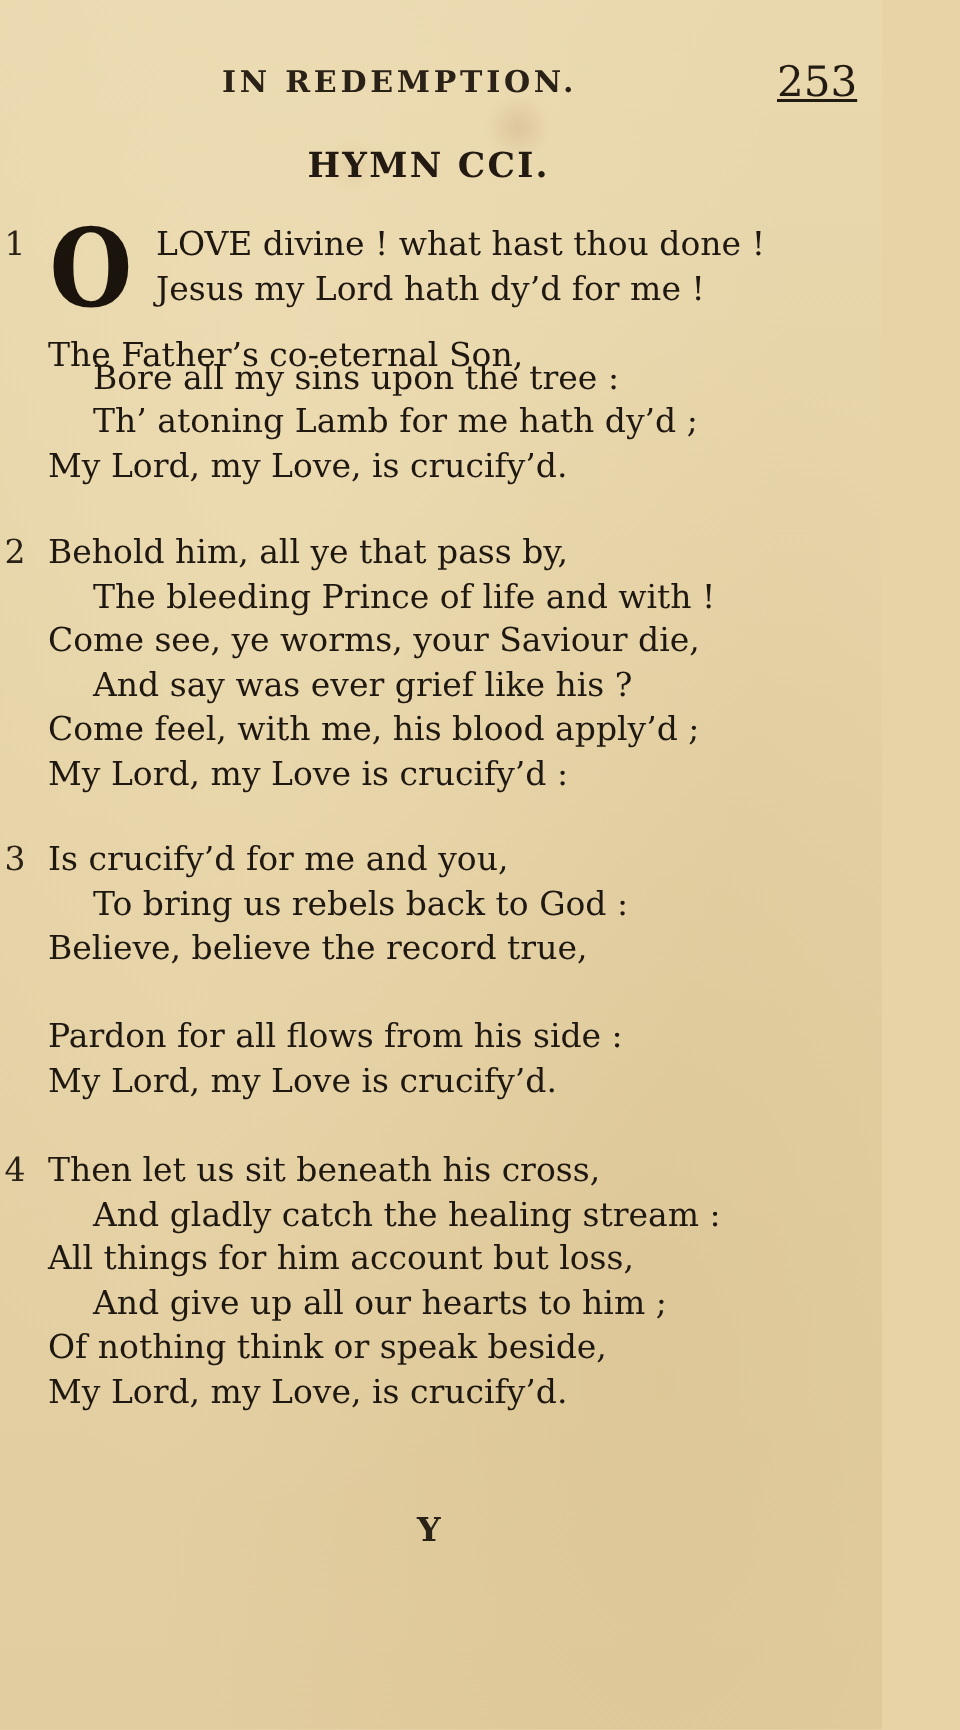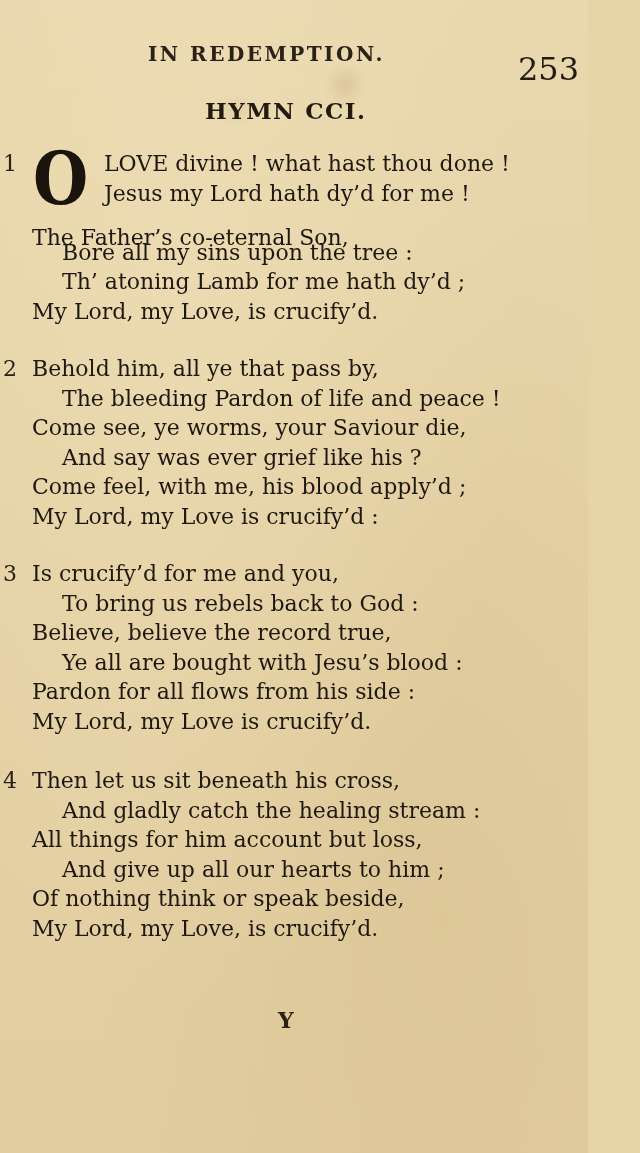--- a/index.html
+++ b/index.html
@@ -29,24 +29,25 @@
       position: absolute;
       top: 42px;
       left: 148px;
       font-size: 20px;
       letter-spacing: 2.5px;
       font-weight: bold;
       color: #2a2117;
     }
     .page-number {
       position: absolute;
-      top: 50px;
+      top: 38px;
       left: 518px;
-      font-size: 32px;
+      font-size: 28px;
       color: #231b12;
+      text-decoration: underline;
     }
     .hymn-title {
       position: absolute;
       top: 97px;
       left: 205px;
       font-size: 23px;
       font-weight: bold;
       letter-spacing: 1.5px;
       color: #231b12;
     }
@@ -100,31 +101,30 @@
   <div class="dropcap">O</div>
   <div class="line" style="top:150px; left:104px;">LOVE divine ! what hast thou done !</div>
   <div class="line" style="top:180px; left:104px;">Jesus my Lord hath dy’d for me !</div>
   <div class="line flush" style="top:224px;">The Father’s co-eternal Son,</div>
   <div class="line indent" style="top:239px;">Bore all my sins upon the tree :</div>
   <div class="line flush" style="top:268px;margin-left:30px;">Th’ atoning Lamb for me hath dy’d ;</div>
   <div class="line flush" style="top:298px;">My Lord, my Love, is crucify’d.</div>
 
   <div class="verse-num" style="top:355px;">2</div>
   <div class="line flush" style="top:355px;">Behold him, all ye that pass by,</div>
-  <div class="line indent" style="top:385px;">The bleeding Pardon of life and peace !</div>
+  <div class="line indent" style="top:385px;">The bleeding Prince of life and with !</div>
   <div class="line flush" style="top:414px;">Come see, ye worms, your Saviour die,</div>
   <div class="line indent" style="top:444px;">And say was ever grief like his ?</div>
   <div class="line flush" style="top:473px;">Come feel, with me, his blood apply’d ;</div>
   <div class="line flush" style="top:503px;">My Lord, my Love is crucify’d :</div>
 
   <div class="verse-num" style="top:560px;">3</div>
   <div class="line flush" style="top:560px;">Is crucify’d for me and you,</div>
   <div class="line indent" style="top:590px;">To bring us rebels back to God :</div>
   <div class="line flush" style="top:619px;">Believe, believe the record true,</div>
-  <div class="line indent" style="top:649px;">Ye all are bought with Jesu’s blood :</div>
   <div class="line flush" style="top:678px;">Pardon for all flows from his side :</div>
   <div class="line flush" style="top:708px;">My Lord, my Love is crucify’d.</div>
 
   <div class="verse-num" style="top:767px;">4</div>
   <div class="line flush" style="top:767px;">Then let us sit beneath his cross,</div>
   <div class="line indent" style="top:797px;">And gladly catch the healing stream :</div>
   <div class="line flush" style="top:826px;">All things for him account but loss,</div>
   <div class="line indent" style="top:856px;">And give up all our hearts to him ;</div>
   <div class="line flush" style="top:885px;">Of nothing think or speak beside,</div>
   <div class="line flush" style="top:915px;">My Lord, my Love, is crucify’d.</div>

